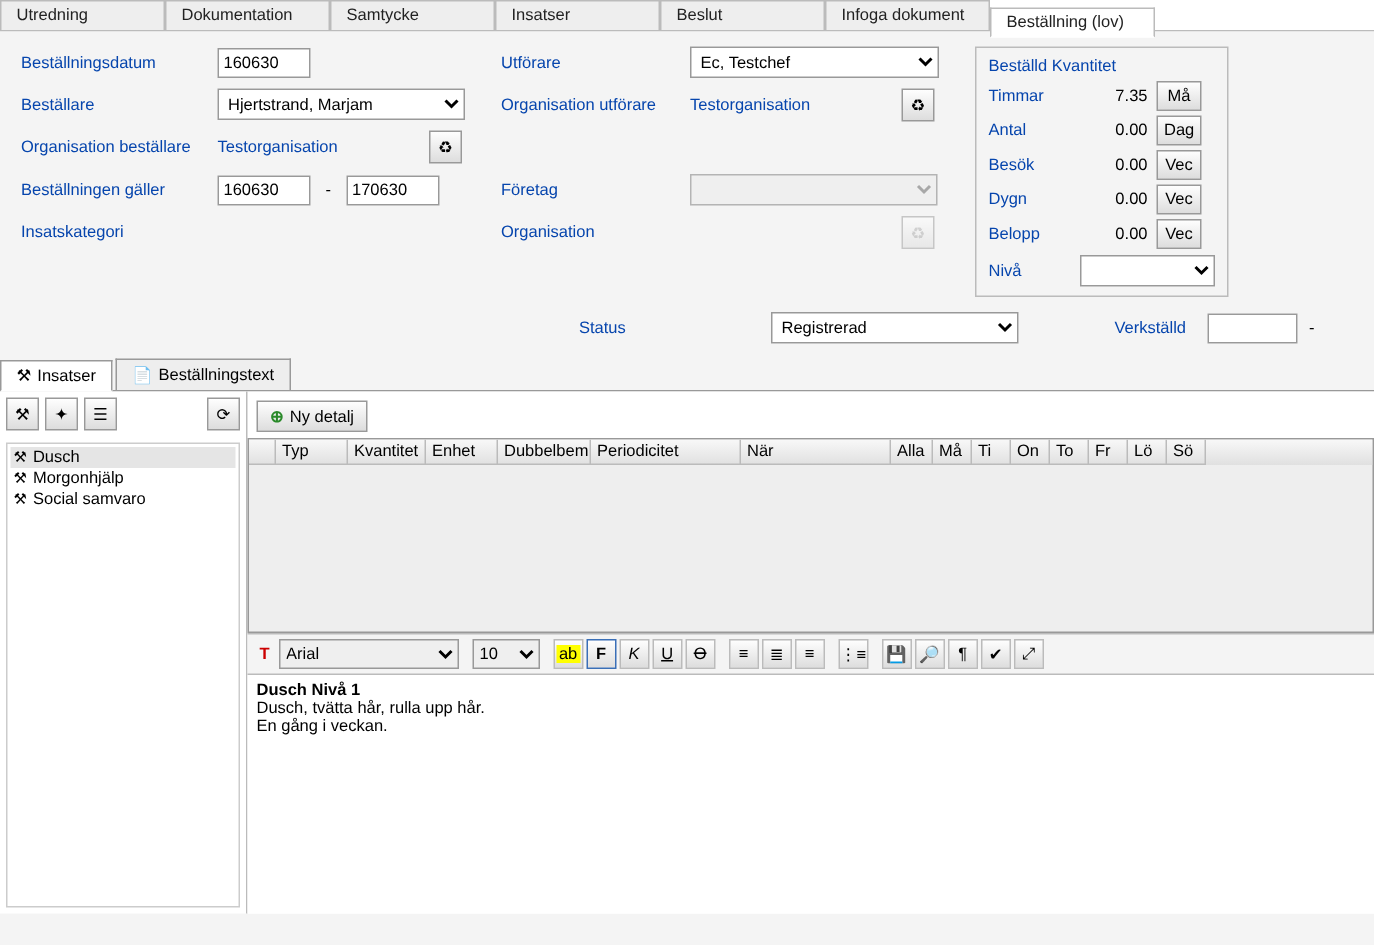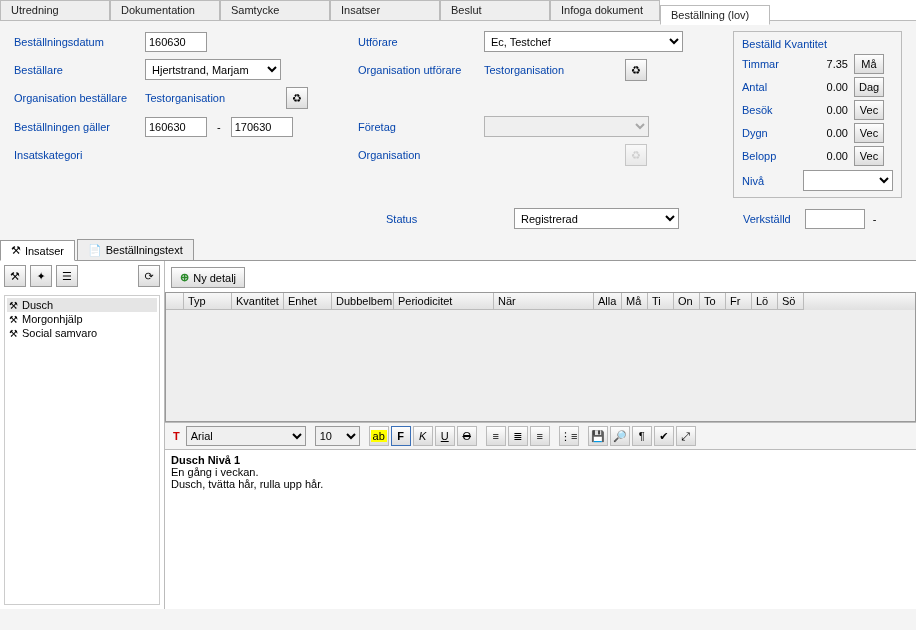--- a/index.html
+++ b/index.html
@@ -4,21 +4,21 @@
 <style>
 * { box-sizing: border-box; margin: 0; padding: 0; font-family: Tahoma, Arial, sans-serif; font-size: 11px; }
 body { background: #f4f4f4; width: 916px; height: 630px; overflow: hidden; }
 
 
 .top-tabs { display: flex; background: #fff; border-bottom: 1px solid #bbb; }
 .top-tab { padding: 3px 10px; border: 1px solid #bbb; border-bottom: none; background: #eee; cursor: pointer; color: #222; min-width: 110px; }
 .top-tab.active { background: #fff; border-bottom: 1px solid #fff; position: relative; top: 5px; }
 
 
-.form-pane { background: #f4f4f4; padding: 10px 14px 6px 14px; display: flex; gap: 24px; justify-content: space-between; }
+.form-pane { background: #f4f4f4; padding: 10px 14px 6px 14px; display: flex; gap: 24px; }
 .col { display: flex; flex-direction: column; gap: 7px; }
 .row { display: flex; align-items: center; gap: 6px; min-height: 21px; }
 .lbl { color: #0645ad; width: 125px; }
 .lbl2 { color: #0645ad; width: 120px; }
 .val-text { color: #0645ad; }
 input.txt { border: 1px solid #999; background: #fff; padding: 2px 3px; height: 20px; }
 .dash { margin: 0 4px; }
 select.dd { border: 1px solid #999; background: #fff; height: 21px; padding: 1px 2px; }
 select.dd.dis { background: #eee; color: #888; }
 .icon-btn { width: 22px; height: 22px; border: 1px solid #999; background: linear-gradient(#fefefe,#ddd); cursor: pointer; display:flex; align-items:center; justify-content:center; font-size:11px; }
@@ -84,21 +84,21 @@
 </div>
 
 <div class="form-pane">
   <div class="col">
     <div class="row">
       <span class="lbl">Beställningsdatum</span>
       <input class="txt" style="width: 62px;" value="160630">
     </div>
     <div class="row">
       <span class="lbl">Beställare</span>
-      <select class="dd" style="width:136px"><option>Hjertstrand, Marjam</option></select>
+      <select class="dd" style="width:165px"><option>Hjertstrand, Marjam</option></select>
     </div>
     <div class="row">
       <span class="lbl">Organisation beställare</span>
       <span class="val-text" style="width:135px">Testorganisation</span>
       <button class="icon-btn">
           <span>♻</span>
         </button>
     </div>
     <div class="row">
       <span class="lbl">Beställningen gäller</span>
@@ -107,21 +107,21 @@
       <input class="txt" style="width: 62px;" value="170630">
     </div>
     <div class="row">
       <span class="lbl">Insatskategori</span>
     </div>
   </div>
 
   <div class="col">
     <div class="row">
       <span class="lbl2">Utförare</span>
-      <select class="dd" style="width:199px"><option>Ec, Testchef</option></select>
+      <select class="dd" style="width:166px"><option>Ec, Testchef</option></select>
     </div>
     <div class="row">
       <span class="lbl2">Organisation utförare</span>
       <span class="val-text" style="width:135px">Testorganisation</span>
       <button class="icon-btn">
           <span>♻</span>
         </button>
     </div>
     <div class="row" style="height:12px"></div>
     <div class="row">
@@ -301,17 +301,17 @@
       <button class="et-btn">
           <span>✔</span>
         </button>
       <button class="et-btn">
           <span>⤢</span>
         </button>
     </div>
 
     <div class="editor">
       <div class="h">Dusch Nivå 1</div>
+      <div>Dusch, tvätta hår, rulla upp hår.</div>
       <div>En gång i veckan.</div>
-      <div>Dusch, tvätta hår, rulla upp hår.</div>
     </div>
   </div>
 </div>
 
 </body></html>

